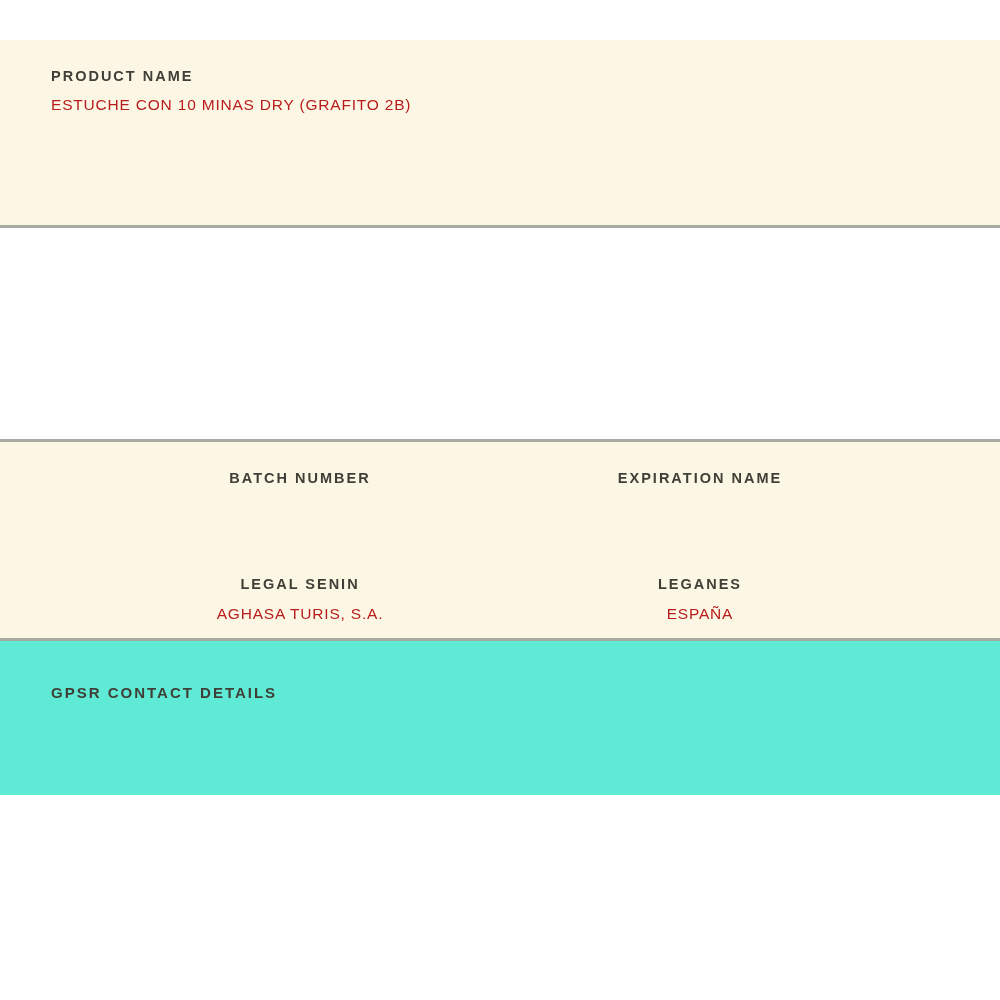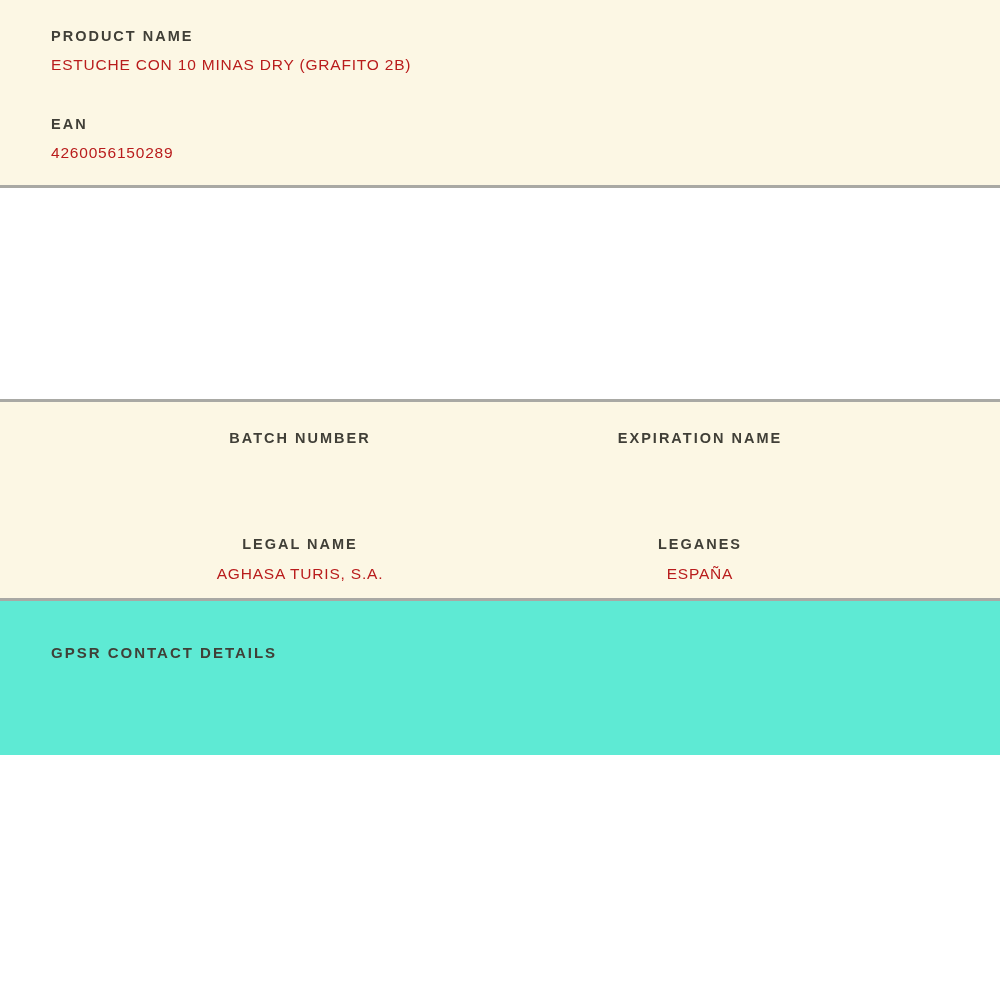--- a/index.html
+++ b/index.html
@@ -9,20 +9,21 @@
     width: 1000px;
     height: 1000px;
     overflow: hidden;
   }
   .page {
     width: 1000px;
     height: 755px;
     display: flex;
     flex-direction: column;
     background: #ffffff;
+    margin-top: 40px;
   }
   .cream { background: #FCF7E4; }
   .yellow { background: #5eead4; }
   .divider {
     height: 3px;
     background: #A9A9A4;
     flex: 0 0 auto;
   }
   .label {
     font-weight: bold;
@@ -85,43 +86,39 @@
 </head>
 <body>
 
 <div class="page">
 
   <section class="header-section cream">
     <div class="field">
       <div class="label">PRODUCT NAME</div>
       <div class="value">ESTUCHE CON 10 MINAS DRY (GRAFITO 2B)</div>
     </div>
-    <div class="field field-ean">
-      <div class="label">EAN</div>
-      <div class="value">4260056150289</div>
-    </div>
   </section>
 
   <div class="divider"></div>
 
   <section class="image-area"></section>
 
   <div class="divider"></div>
 
   <section class="details-section cream">
     <div class="cell">
       <div class="label">BATCH NUMBER</div>
       <div class="value"></div>
     </div>
     <div class="cell">
       <div class="label">EXPIRATION NAME</div>
       <div class="value"></div>
     </div>
     <div class="cell">
-      <div class="label">LEGAL NAME</div>
+      <div class="label">LEGAL SENIN</div>
       <div class="value">AGHASA TURIS, S.A.</div>
     </div>
     <div class="cell">
       <div class="label">LEGANES</div>
       <div class="value">ESPAÑA</div>
     </div>
   </section>
 
   <div class="divider"></div>
 

